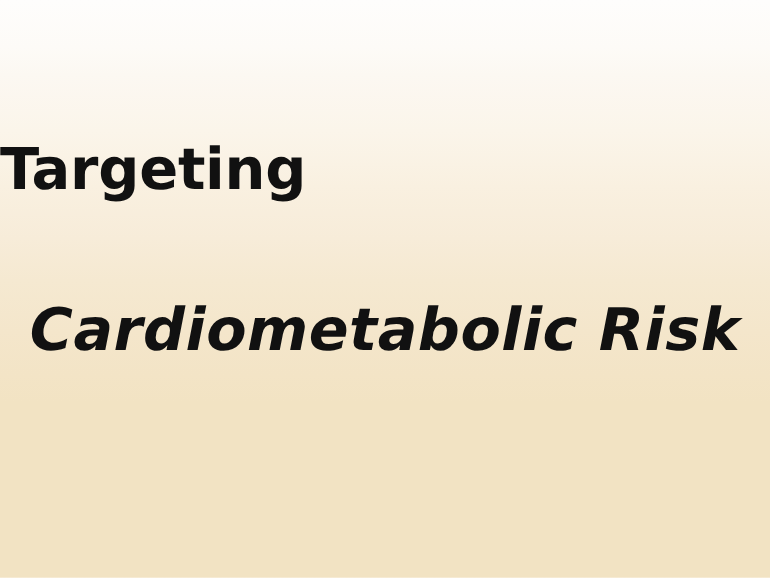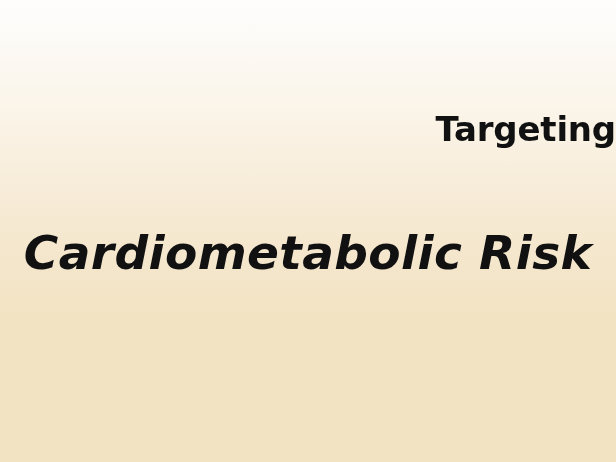--- a/index.html
+++ b/index.html
@@ -51,26 +51,26 @@
     display: flex;
     flex-direction: column;
     align-items: center;
     justify-content: flex-start;
   }
 
   .title-line-1 {
     margin: 0;
     padding: 0;
     width: 100%;
-    text-align: right;
+    text-align: left;
     color: #111111;
     font-family: "DejaVu Sans", sans-serif;
     font-weight: 700;
     font-style: normal;
-    font-size: 34px;
+    font-size: 46px;
     line-height: 1;
     letter-spacing: -0.2px;
     
     margin-top: 112px;
   }
 
   .title-line-2 {
     margin: 10px;
     padding: 0;
     width: 100%;

